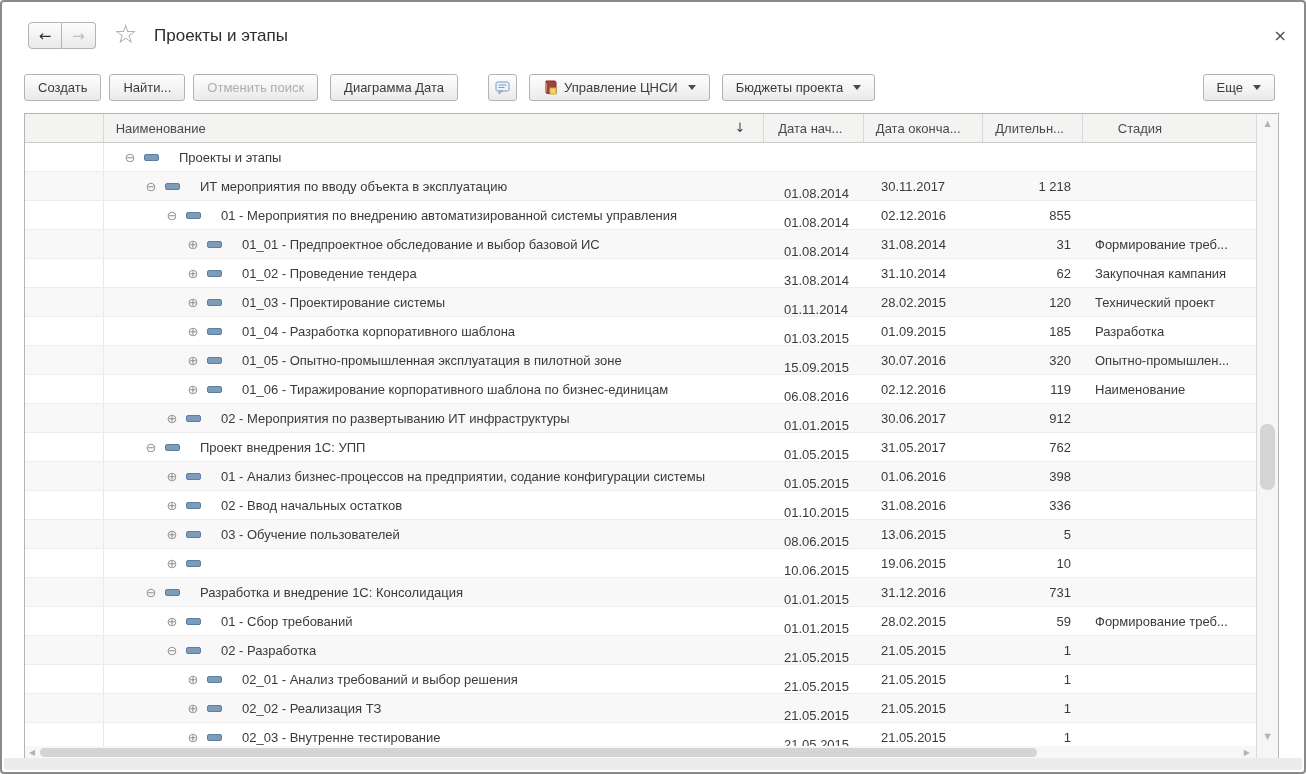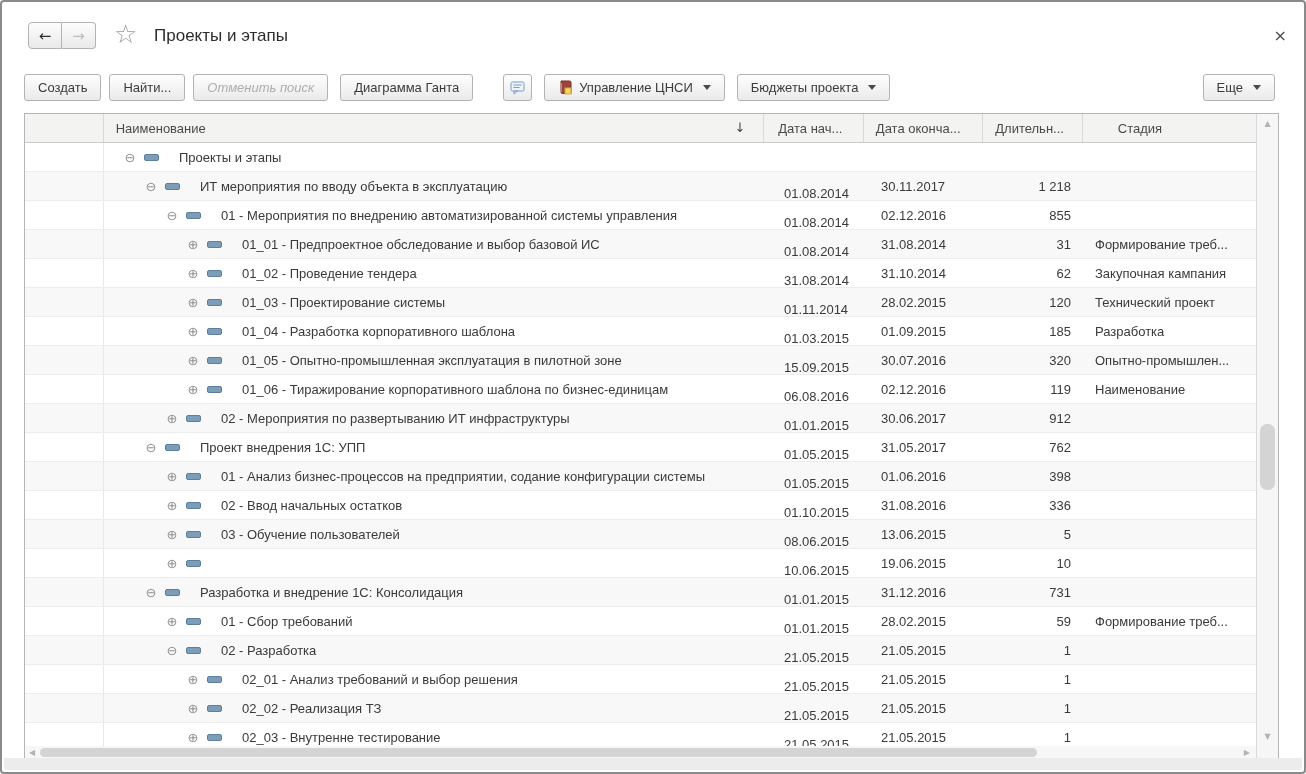--- a/index.html
+++ b/index.html
@@ -13,21 +13,21 @@
   .navbtn { width:34px; height:27px; box-sizing:border-box; border:1px solid #b3b3b3; background:linear-gradient(#fdfdfd,#e9e9e9); display:flex; align-items:center; justify-content:center; font-size:15px; color:#2f2f2f; font-family:"DejaVu Sans", sans-serif; }
   .navbtn.back { border-radius:4px 0 0 4px; }
   .navbtn.fwd  { border-radius:0 4px 4px 0; border-left:none; color:#bdbdbd; }
   .star { position:absolute; top:19px; left:112px; font-size:26px; color:#9c9c9c; font-family:"DejaVu Sans", sans-serif; line-height:1; }
   .title { position:absolute; top:24px; left:152px; font-size:17px; color:#2d2d2d; }
   .closex { position:absolute; top:24px; right:17px; font-size:16px; color:#4d4d4d; font-family:"DejaVu Sans", sans-serif; cursor:default; }
 
   
   .toolbar { position:absolute; top:72px; left:22px; right:29px; height:27px; display:flex; align-items:center; }
   .btn { height:27px; box-sizing:border-box; display:inline-flex; align-items:center; padding:0 13px; background:linear-gradient(#fefefe,#eaeaea); border:1px solid #b3b3b3; border-radius:3px; font-size:13px; color:#3b3b3b; margin-right:8px; white-space:nowrap; }
-  .btn.disabled { color:#aeaeae;font-style:italic; }
+  .btn.disabled { color:#aeaeae; }
   .btn .caret { margin-left:10px; width:0; height:0; border-left:4px solid transparent; border-right:4px solid transparent; border-top:5px solid #4a4a4a; }
   .btn .bicon { margin-right:6px; display:inline-flex; }
   .btn.icon-only { padding:0 6px; margin-left:22px; }
   .btn.gap { margin-left:4px; }
   .btn.more { margin-left:auto; margin-right:0; }
 
   
   .table { position:absolute; top:111px; left:22px; width:1255px; height:647px; background:#be185d; border:1px solid #b5b5b5; box-sizing:border-box; overflow:hidden; }
   .thead { display:flex; height:29px; background:#f3f3f2; border-bottom:1px solid #cbcbcb; box-sizing:border-box; }
   .th { box-sizing:border-box; border-right:1px solid #d8d8d8; display:flex; align-items:center; font-size:13px; color:#4a4a4a; position:relative; padding-left:12px; white-space:nowrap; overflow:hidden; }
@@ -74,21 +74,21 @@
     <div class="btn">
         <span>Создать</span>
       </div>
     <div class="btn">
         <span>Найти...</span>
       </div>
     <div class="btn disabled">
         <span>Отменить поиск</span>
       </div>
     <div class="btn gap">
-        <span>Диаграмма Ганта</span>
+        <span>Диаграмма Дата</span>
       </div>
     <div class="btn icon-only">
       <span class="bicon" style="margin:0">
         <svg width="15" height="14" viewBox="0 0 15 14">
             <rect x="1" y="1" width="13" height="9" rx="1.5" fill="#eef4fa" stroke="#7a9cc0"></rect>
             <path d="M4 10 L4 13 L7.5 10 Z" fill="#eef4fa" stroke="#7a9cc0"></path>
             <line x1="3.5" y1="4" x2="11.5" y2="4" stroke="#7a9cc0"></line>
             <line x1="3.5" y1="6.5" x2="9.5" y2="6.5" stroke="#7a9cc0"></line>
           </svg>
       </span>

